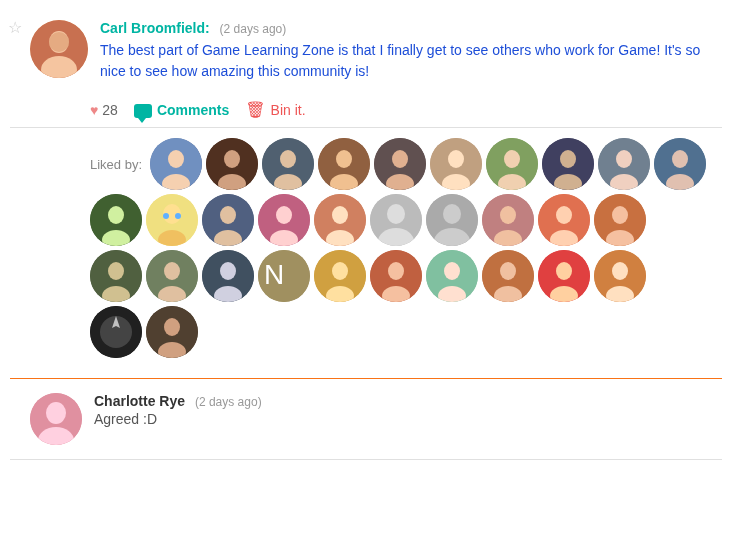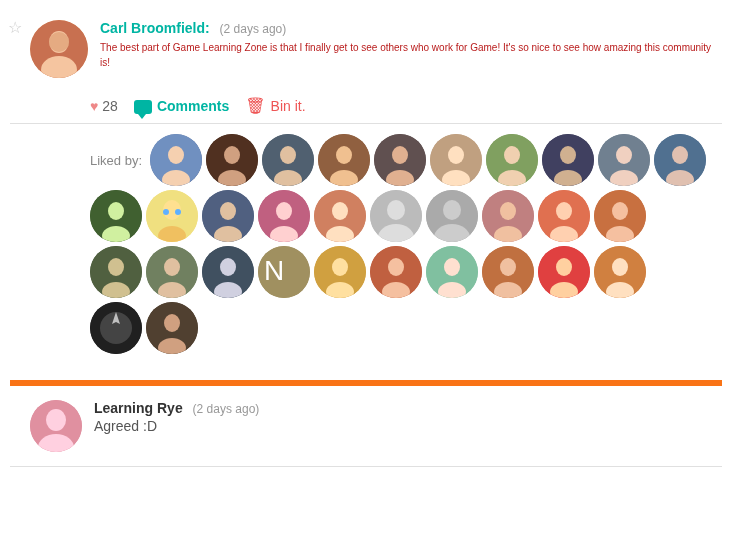--- a/index.html
+++ b/index.html
@@ -44,21 +44,21 @@
     .avatar-main svg, .avatar-sm svg { width: 100%; height: 100%; }
 
     .post-body { flex: 1; }
     .post-header { margin-bottom: 4px; }
     .post-author {
       color: #00b5a3;
       font-weight: bold;
       text-decoration: none;
     }
     .post-time { color: #999; font-size: 12px; margin-left: 6px; }
-    .post-text { color: #b91c1c; line-height: 1.5; font-size: 10px; }
+    .post-text { color: #1d4ed8; line-height: 1.5; font-size: 14px; }
 
     
     .actions-bar {
       display: flex;
       align-items: center;
       gap: 16px;
       padding: 8px 0 8px 80px;
       border-bottom: 1px solid #e0e0e0;
     }
     .like-btn {
@@ -98,22 +98,22 @@
     .bin-btn {
       display: flex;
       align-items: center;
       gap: 5px;
       color: #e55;
       cursor: pointer;
     }
 
     
     .liked-by-section {
-      padding: 10px 0 22px 80px;
-      border-bottom: 6px solid #f97316;
+      padding: 10px 0 16px 80px;
+      border-bottom: 1px solid #f97316;
     }
     .liked-by-row {
       display: flex;
       align-items: center;
       flex-wrap: wrap;
       gap: 4px;
       margin-bottom: 4px;
     }
     .liked-by-label {
       color: #888;
@@ -451,19 +451,19 @@
 
   <div class="comment-item">
     <div class="avatar-comment" style="background:#e090a0;">
       <svg viewBox="0 0 52 52" xmlns="http://www.w3.org/2000/svg">
         <circle cx="26" cy="26" r="26" fill="#e090a0"></circle>
         <ellipse cx="26" cy="20" rx="10" ry="11" fill="#ffd0e0"></ellipse>
         <ellipse cx="26" cy="48" rx="18" ry="14" fill="#ffd0e0"></ellipse>
       </svg>
     </div>
     <div class="comment-body">
-      <span class="comment-author">Learning Rye</span>
+      <span class="comment-author">Charlotte Rye</span>
       <span class="comment-time">(2 days ago)</span>
       <div class="comment-text">Agreed :D</div>
     </div>
   </div>
 
 </div>
 
 </body></html>

